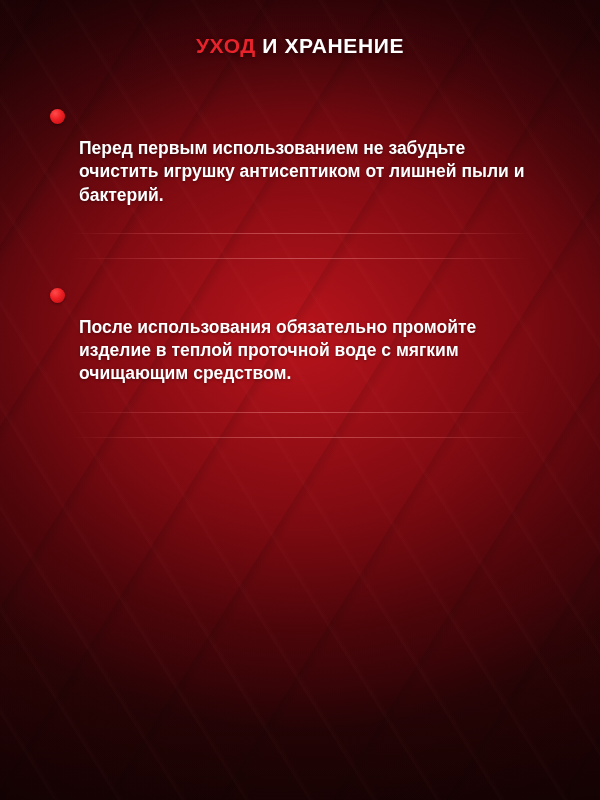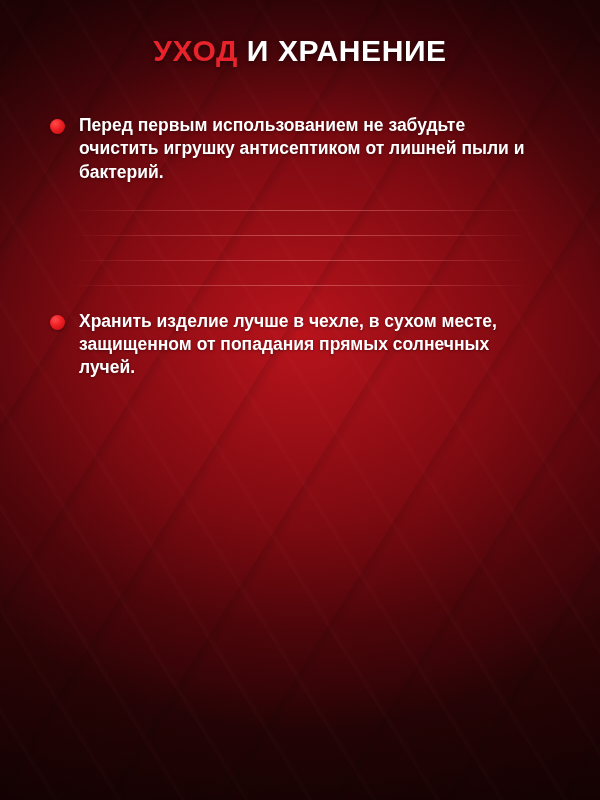--- a/index.html
+++ b/index.html
@@ -52,21 +52,21 @@
   }
   .content {
     position: relative;
     z-index: 3;
     padding: 0 40px;
   }
   .title {
     margin: 0;
     padding-top: 34px;
     text-align: center;
-    font-size: 30px;
+    font-size: 21px;
     font-weight: bold;
     letter-spacing: 0.6px;
     color: #ffffff;
     text-shadow: 0 2px 5px rgba(0,0,0,0.45);
   }
   .title .accent {
     color: #e8232b;
     text-shadow: 0 2px 5px rgba(0,0,0,0.5);
   }
   .list {
@@ -92,20 +92,21 @@
     margin-right: 14px;
     box-shadow: 0 1px 3px rgba(0,0,0,0.4);
   }
   .text {
     color: #ffffff;
     font-size: 17.5px;
     font-weight: bold;
     line-height: 1.33;
     text-shadow: 0 1px 3px rgba(0,0,0,0.4);
     white-space: pre-line;
+    margin-top: 33px;
   }
   .divider {
     height: 1px;
     margin: 0 auto 24px auto;
     width: 88%;
     background: linear-gradient(90deg, rgba(255,255,255,0) 0%, rgba(255,140,140,0.28) 22%, rgba(255,170,170,0.40) 50%, rgba(255,140,140,0.28) 78%, rgba(255,255,255,0) 100%);
   }
 </style>
 </head>
 <body>
@@ -120,24 +121,24 @@
     <ul class="list">
 
       <li class="item">
         <span class="bullet"></span>
         <span class="text">Перед первым использованием не забудьте очистить игрушку антисептиком  от лишней пыли и бактерий.</span>
       </li>
       <div class="divider"></div>
 
       <div class="divider"></div>
 
+      <li class="item">
+        <span class="bullet"></span>
+        <span class="text">После использования обязательно промойте изделие в теплой проточной воде с мягким очищающим средством.</span>
+      </li>
       <div class="divider"></div>
 
       <div class="divider"></div>
 
-      <li class="item">
-        <span class="bullet"></span>
-        <span class="text">Хранить изделие лучше в чехле, в сухом месте, защищенном от попадания прямых солнечных лучей.</span>
-      </li>
 
     </ul>
   </div>
 </div>
 
 </body></html>

